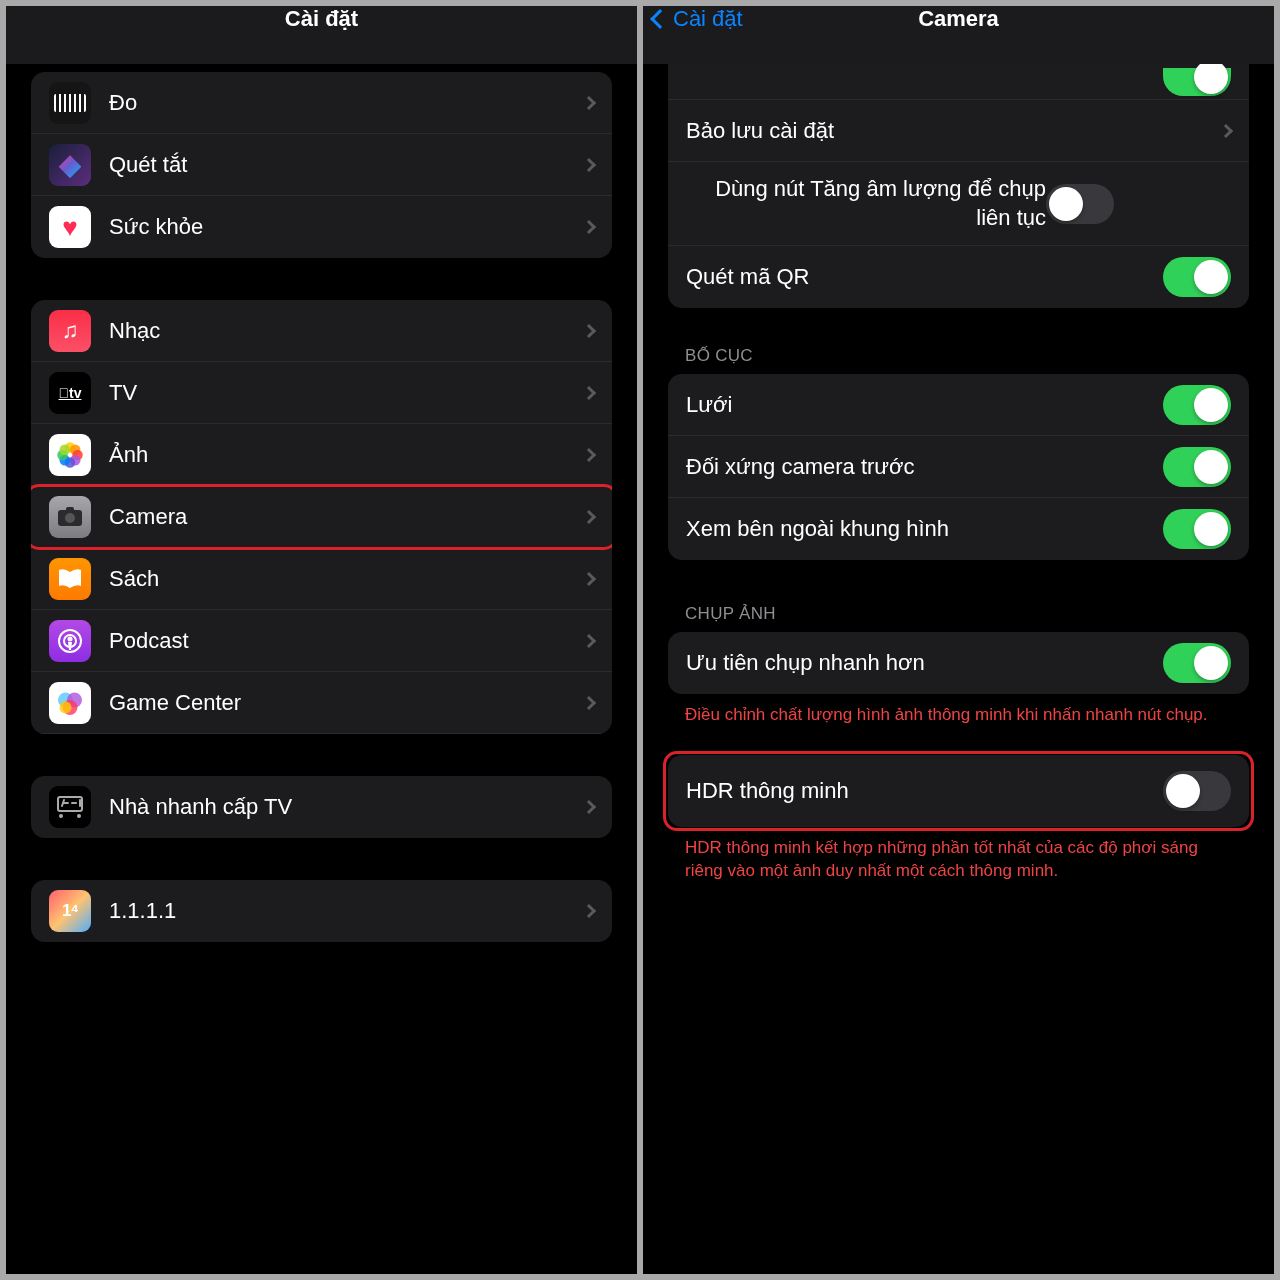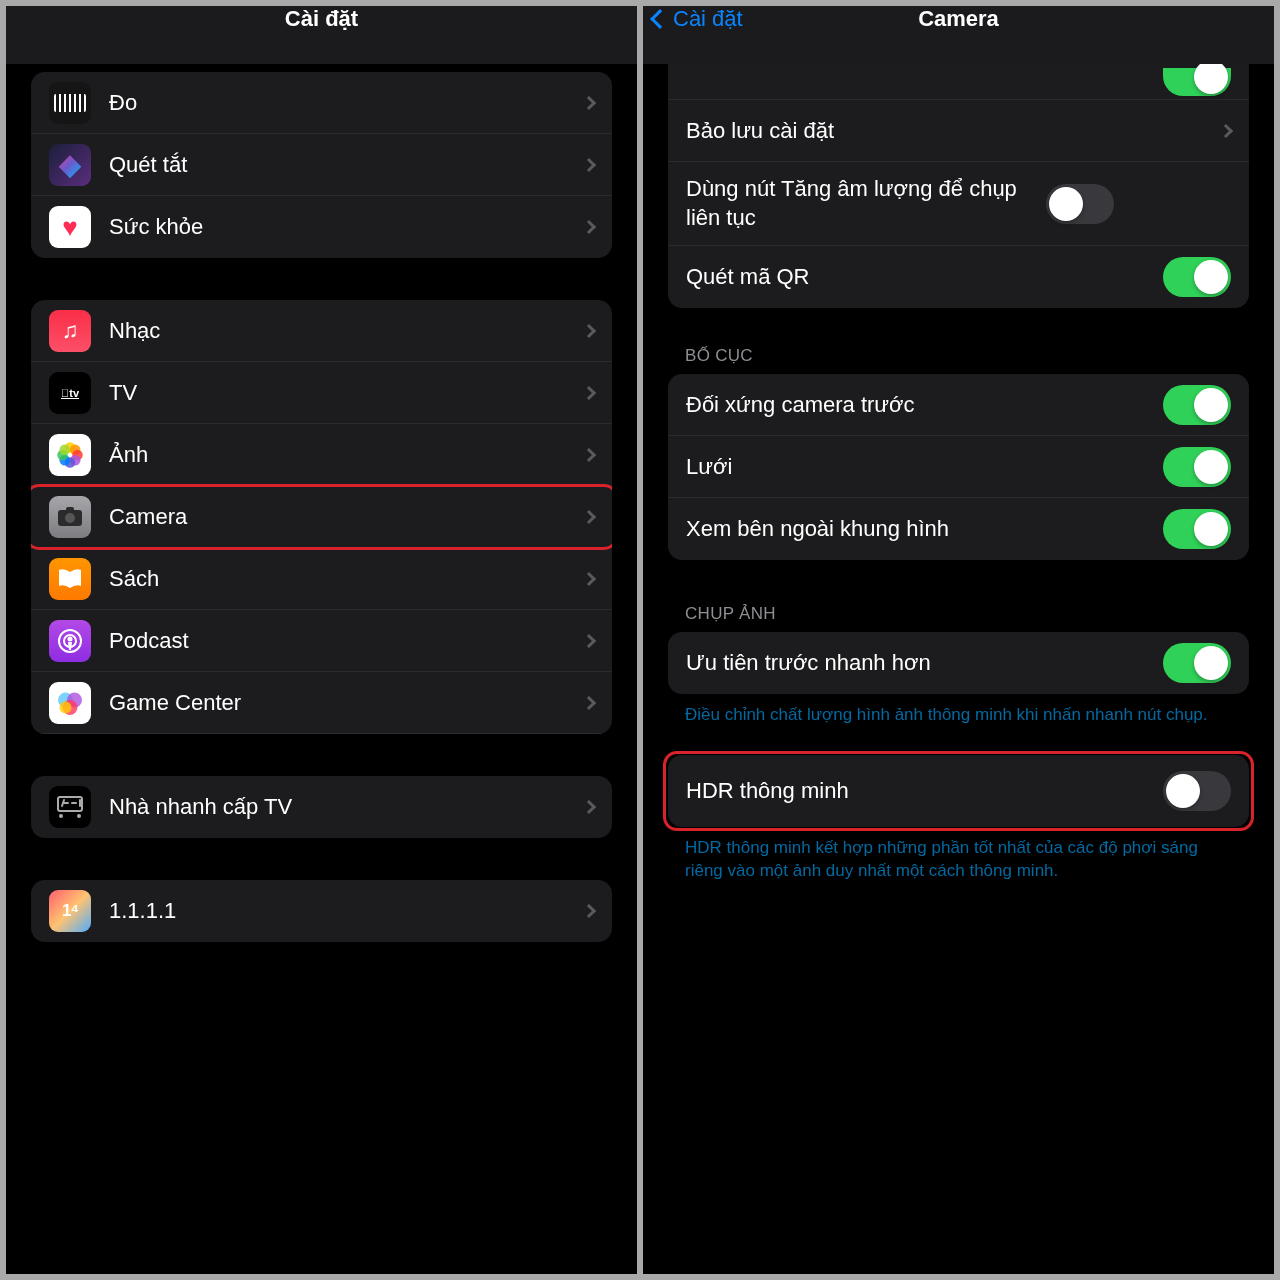--- a/index.html
+++ b/index.html
@@ -62,21 +62,21 @@
 
   .row {
     min-height: 62px;
     display: flex;
     align-items: center;
     padding: 0 18px;
     border-bottom: 1px solid #2b2b2d;
     position: relative;
   }
   .row:last-child { border-bottom: none; }
-  .row.tall { min-height: 84px; }
+  .row.tall { min-height: 84px; text-align: right; }
 
   .icon-box {
     width: 42px; height: 42px;
     border-radius: 9px;
     margin-right: 18px;
     display: flex;
     align-items: center;
     justify-content: center;
     flex-shrink: 0;
     font-size: 22px;
@@ -129,35 +129,35 @@
   }
 
   .section-header {
     color: #8e8e93;
     font-size: 17px;
     margin: 0 42px 8px 42px;
     text-transform: uppercase;
     letter-spacing: 0.3px;
   }
   .footer-text {
-    color: #0369a1;
+    color: #ef4444;
     font-size: 17px;
     margin: 10px 42px 28px 42px;
     line-height: 1.35;
   }
 
   
   .ic-measure { background: #151515; }
   .ic-measure::before { content:''; width:32px; height:18px; background: repeating-linear-gradient(90deg,#fff 0 2px,transparent 2px 5px); border-radius:2px; display:block;}
   .ic-shortcuts { background: linear-gradient(135deg,#1a1f3a,#5b2d7e); }
   .ic-shortcuts span{ background: linear-gradient(135deg,#ff3b7f,#6a5acd,#00bfff); -webkit-background-clip:text; color:transparent; font-size:28px;}
   .ic-health { background: #fff; }
   .ic-health span { color:#ff2d55; font-size:26px;}
   .ic-music { background: linear-gradient(180deg,#fa2e47,#fb5068); }
-  .ic-tv { background: #000; font-size:11px;text-decoration:underline;}
+  .ic-tv { background: #000; font-size:14px;text-decoration:underline;}
   .ic-photos { background: #fff; }
   .ic-camera { background: linear-gradient(180deg,#a7a7ab,#7d7d81); }
   .ic-books { background: linear-gradient(180deg,#ff9500,#ff7a00); }
   .ic-podcast { background: linear-gradient(180deg,#b349e6,#8e2de2); }
   .ic-gamecenter { background: #fff; }
   .ic-tvprovider { background: #000; color:#888;}
   .ic-1111 { background: linear-gradient(135deg,#ff5f6d,#ffc371,#4facfe); font-size:17px; letter-spacing:-1px;}
 
   .ic-photos svg, .ic-gamecenter svg { width:30px; height:30px;}
 
@@ -326,43 +326,43 @@
       <div class="row-label">Quét mã QR</div>
       <div class="toggle on">
           <div class="knob"></div>
         </div>
     </div>
   </div>
 
   <div class="section-header">BỐ CỤC</div>
   <div class="group" style="margin-bottom:44px;">
     <div class="row">
+      <div class="row-label">Lưới</div>
+      <div class="toggle on">
+          <div class="knob"></div>
+        </div>
+    </div>
+    <div class="row">
       <div class="row-label">Đối xứng camera trước</div>
-      <div class="toggle on">
-          <div class="knob"></div>
-        </div>
-    </div>
-    <div class="row">
-      <div class="row-label">Lưới</div>
       <div class="toggle on">
           <div class="knob"></div>
         </div>
     </div>
     <div class="row">
       <div class="row-label">Xem bên ngoài khung hình</div>
       <div class="toggle on">
           <div class="knob"></div>
         </div>
     </div>
   </div>
 
   <div class="section-header">CHỤP ẢNH</div>
   <div class="group" style="margin-bottom:8px;">
     <div class="row">
-      <div class="row-label">Ưu tiên trước nhanh hơn</div>
+      <div class="row-label">Ưu tiên chụp nhanh hơn</div>
       <div class="toggle on">
           <div class="knob"></div>
         </div>
     </div>
   </div>
   <div class="footer-text">Điều chỉnh chất lượng hình ảnh thông minh khi nhấn nhanh nút chụp.</div>
 
   <div style="position:relative; margin:0 25px 3px 25px;">
     <div class="group" style="margin:0;">
       <div class="row" style="min-height:72px;">

